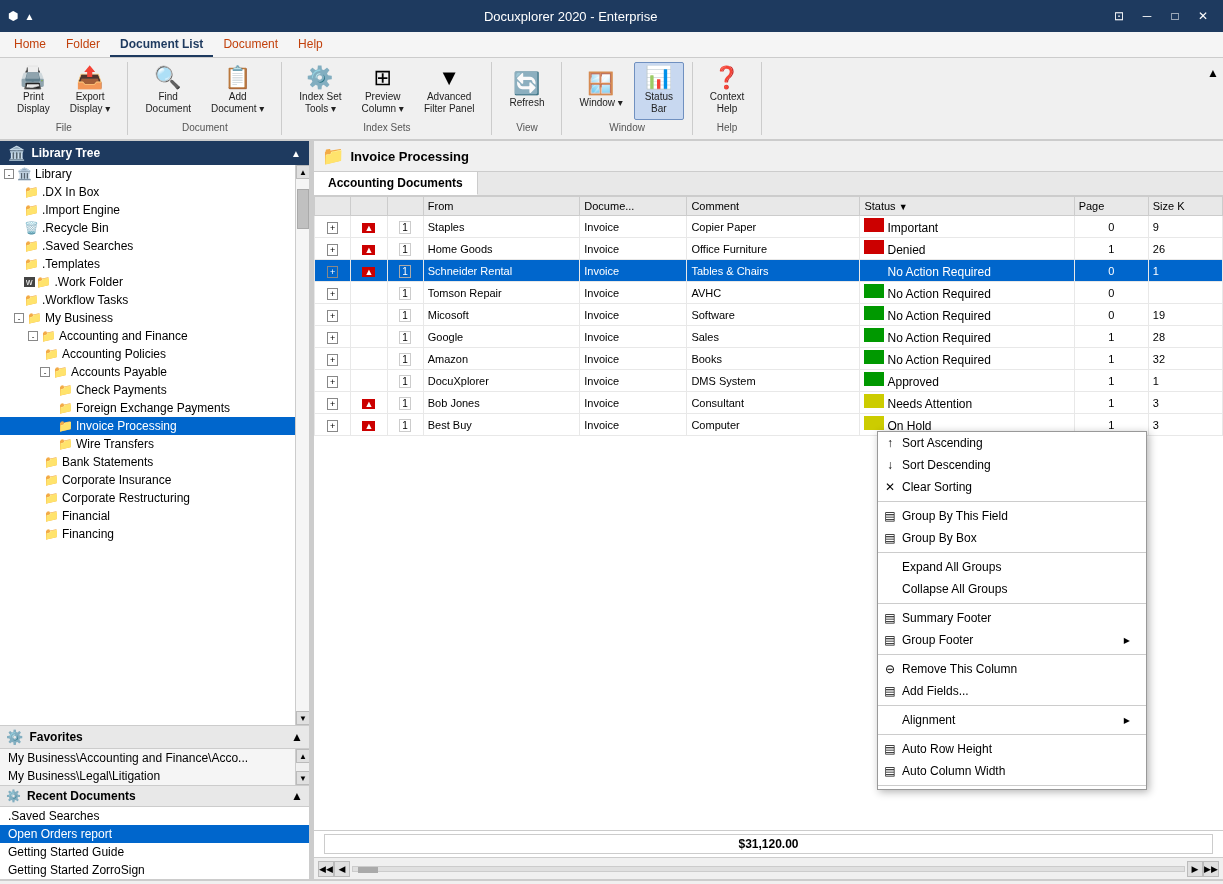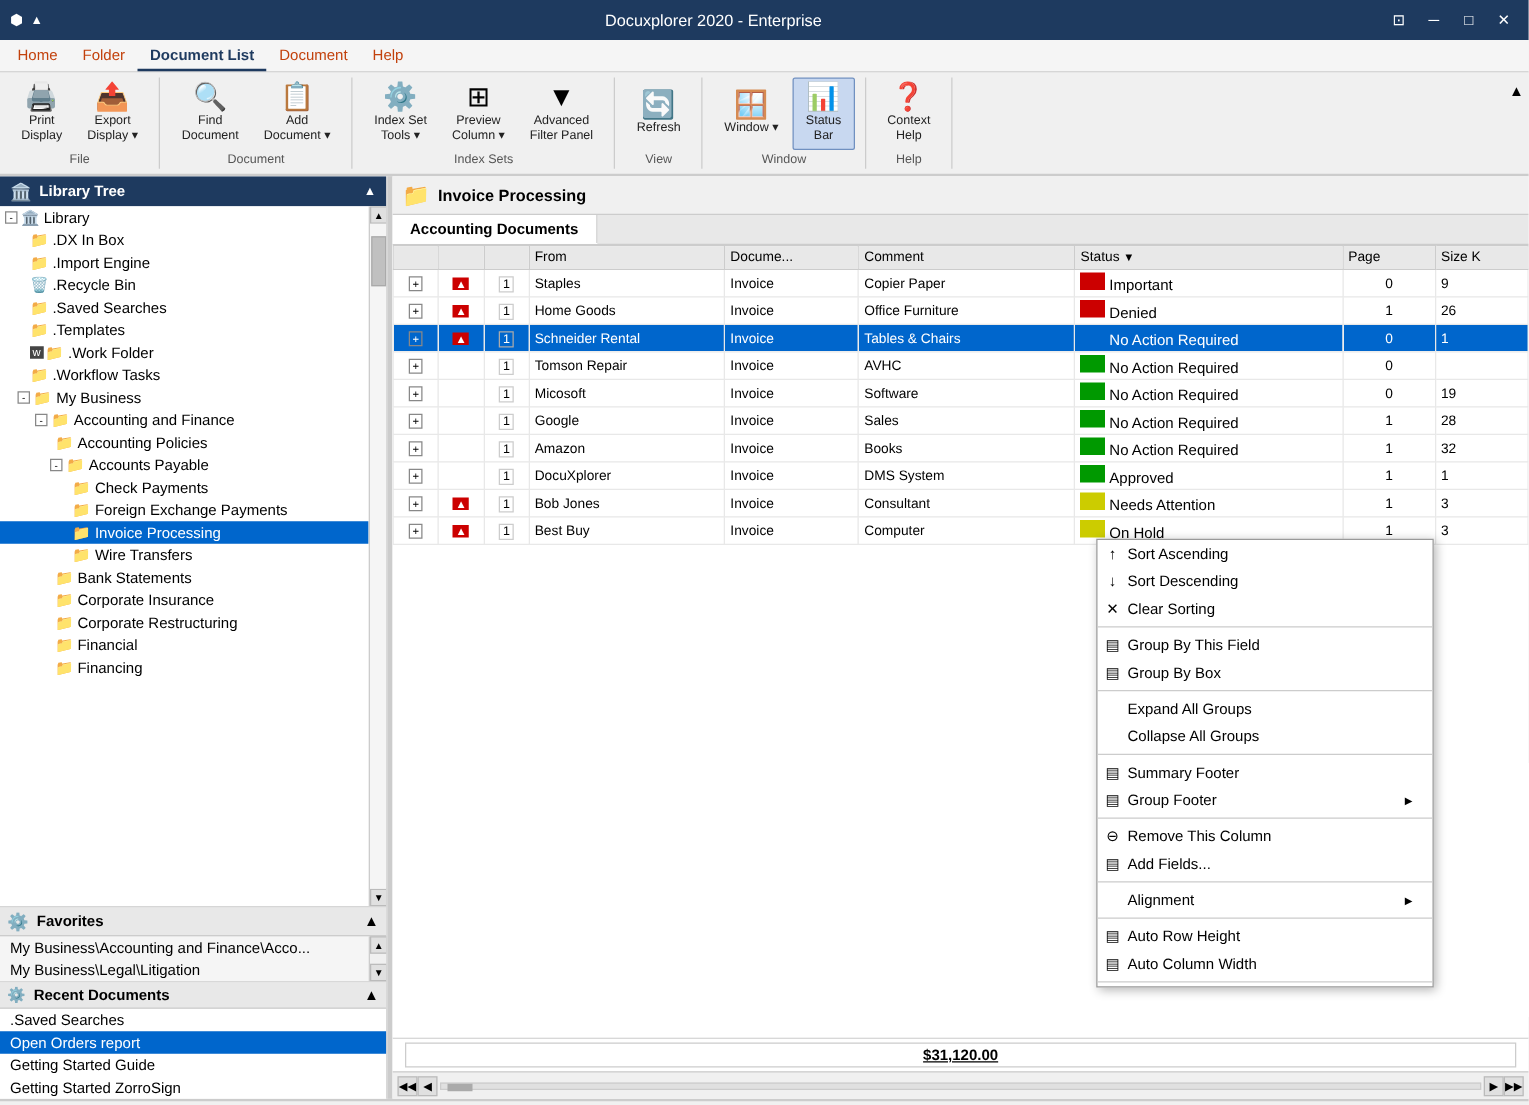--- a/index.html
+++ b/index.html
@@ -849,21 +849,21 @@
         <div class="ctx-item">
           <span class="ctx-icon">▤</span>Auto Column Width
         </div>
         <div class="ctx-separator"></div>
 
       </div>
 
     </div>
 
     <div id="bottom-total">
-      <div style="display:flex;justify-content:center;align-items:center;border:1px solid #ccc;background:white;padding:2px 0;margin:0 2px;text-decoration:underline;">
+      <div style="display:flex;justify-content:center;align-items:center;border:1px solid #ccc;background:white;padding:2px 0;margin:0 2px;">
         <span style="font-weight:bold;">$31,120.00</span>
       </div>
     </div>
 
     <div id="bottom-nav">
       <div class="nav-arrow">◀◀</div>
       <div class="nav-arrow">◀</div>
       <div class="nav-track">
         <div class="nav-thumb"></div>
       </div>

